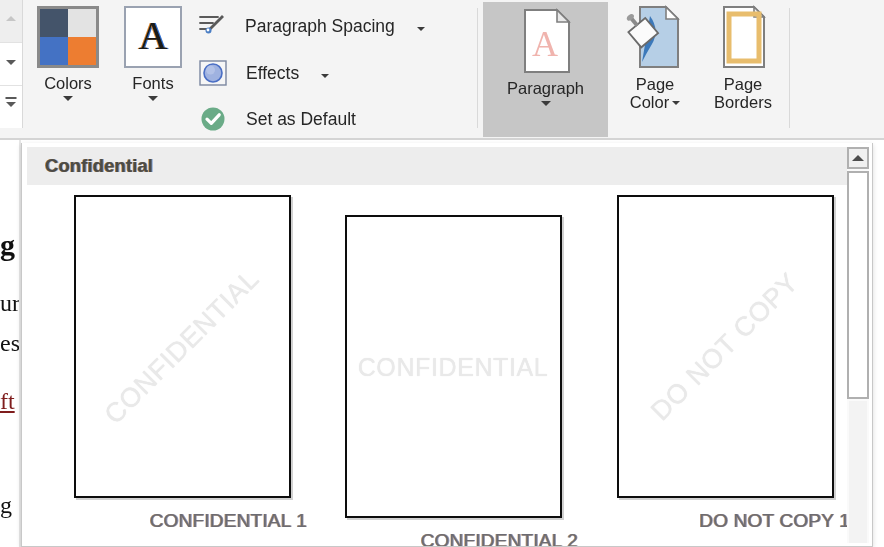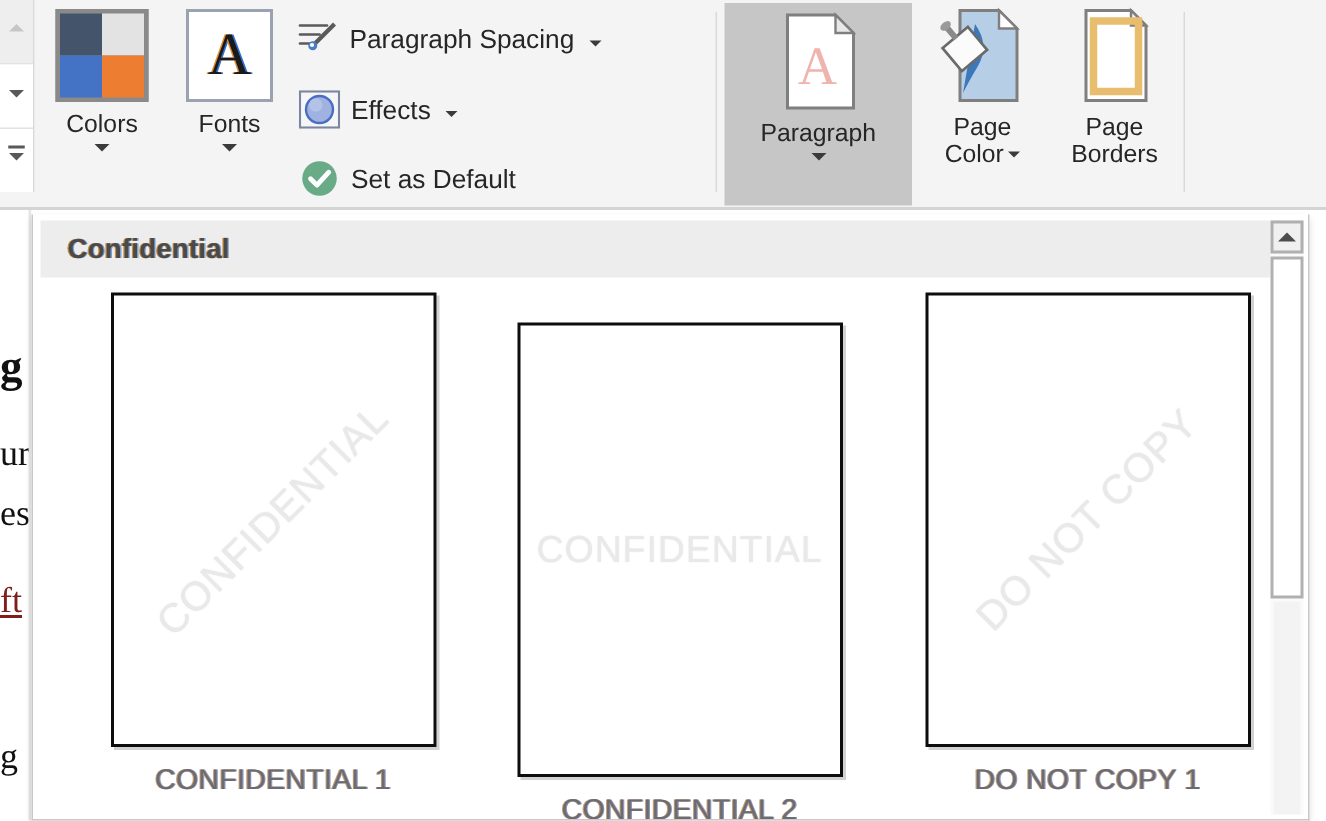--- a/index.html
+++ b/index.html
@@ -137,21 +137,21 @@
     line-height: 1;
     color: #1a1a1a;
     text-shadow: -1.1px 0 0 #e08a2e, 1.1px 0 0 #2f6fd0;
   }
 
   
   .cmdrow {
     position: absolute;
     display: flex;
     align-items: center;
-    gap: 7px;
+    gap: 19px;
     font-size: 17.5px;
     color: #262626;
     user-select: none;
   }
   .cmdrow .ctext { white-space: nowrap; }
   .cmdcaret {
     width: 0; height: 0;
     border-left: 4.5px solid transparent;
     border-right: 4.5px solid transparent;
     border-top: 4.5px solid #3b3b3b;
@@ -206,21 +206,21 @@
   .gallery {
     position: absolute;
     left: 0; top: 52px;
     width: 826px;
     height: 352px;
   }
   .gitem {
     position: absolute;
     top: 0;
     width: 250px;
-    text-align: center;
+    text-align: right;
   }
   .gitem .thumb {
     width: 217px;
     height: 303px;
     margin: 0 auto;
     background: #ffffff;
     border: 2px solid #0d0d0d;
     box-sizing: border-box;
     position: relative;
     overflow: hidden;

